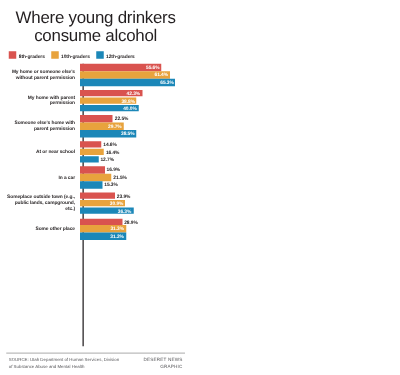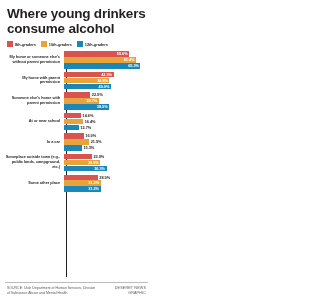--- a/index.html
+++ b/index.html
@@ -12,25 +12,26 @@
   }
   .infographic {
     width:153px; height:300px;
     padding:6px 5px 0 5px;
     display:flex; flex-direction:column;
   }
 
   
   .title {
     font-size:13.5px;
-    font-weight:bold;
+    font-weight:normal;
     line-height:1.12;
     letter-spacing:-0.2px;
     color:#231f20;
     padding:0 2px;
+    text-align:center;
   }
 
   
   .legend {
     display:flex;
     align-items:center;
     gap:5px;
     margin-top:5px;
     padding:0 2px;
   }

